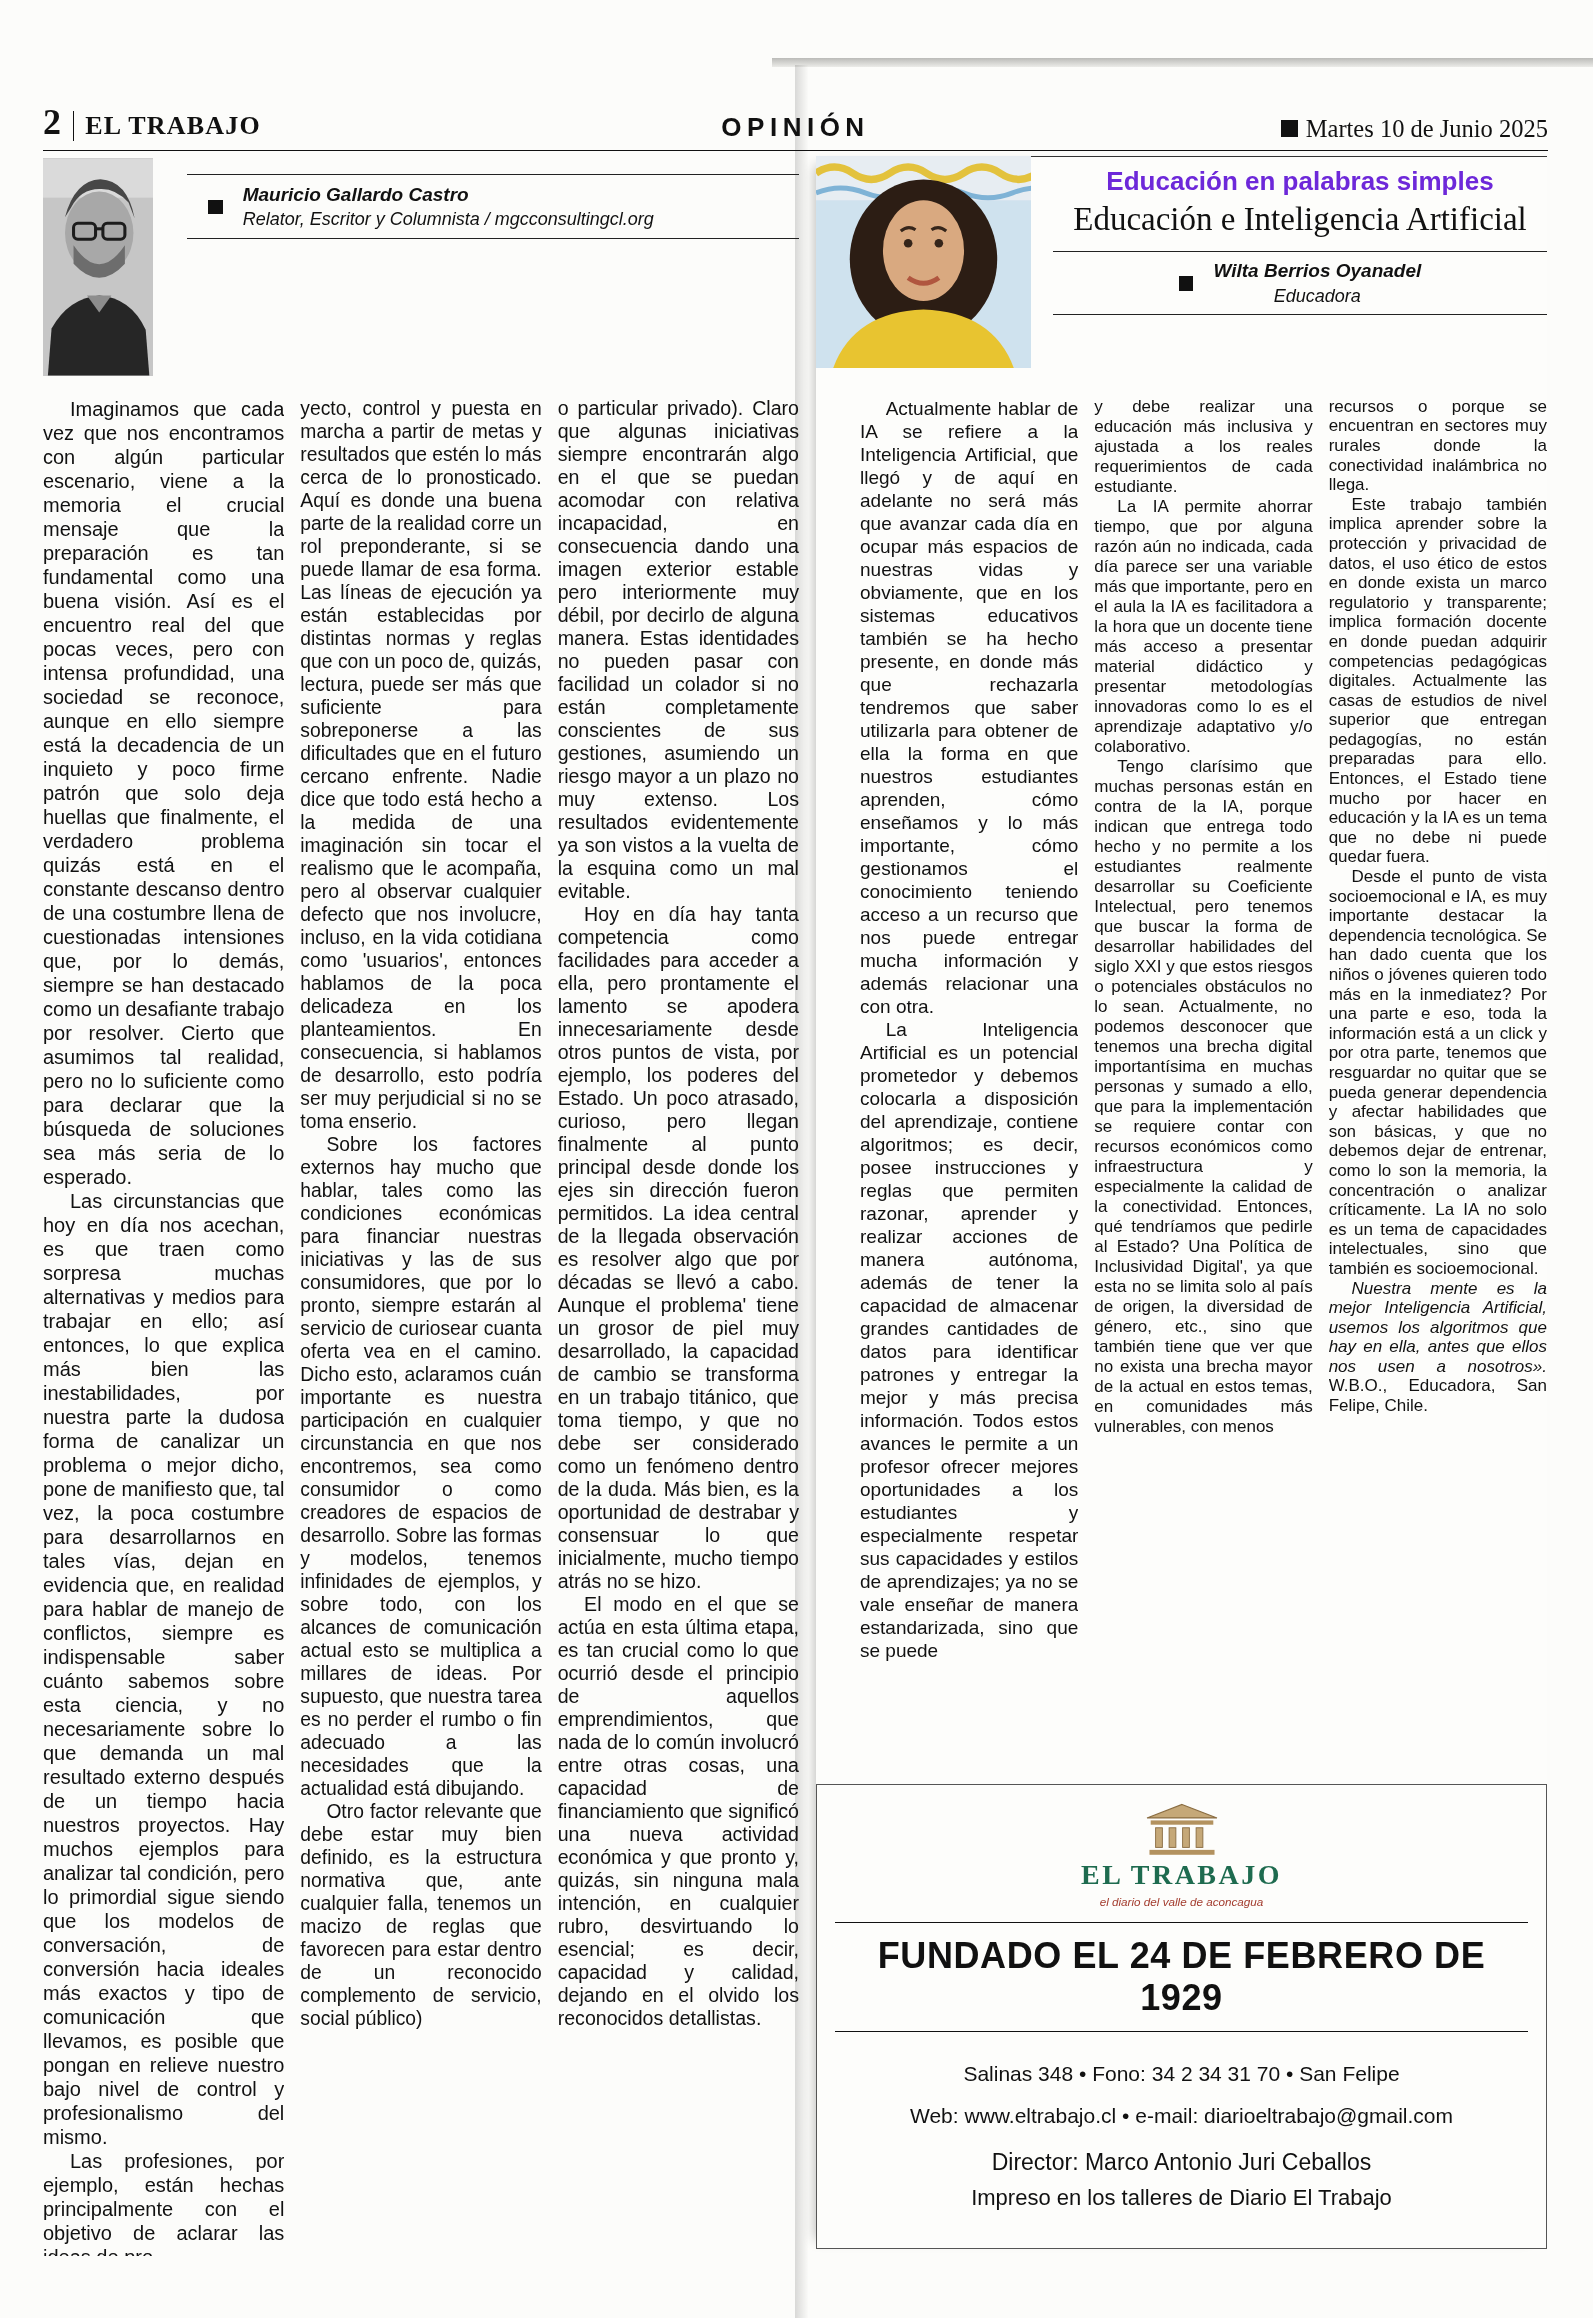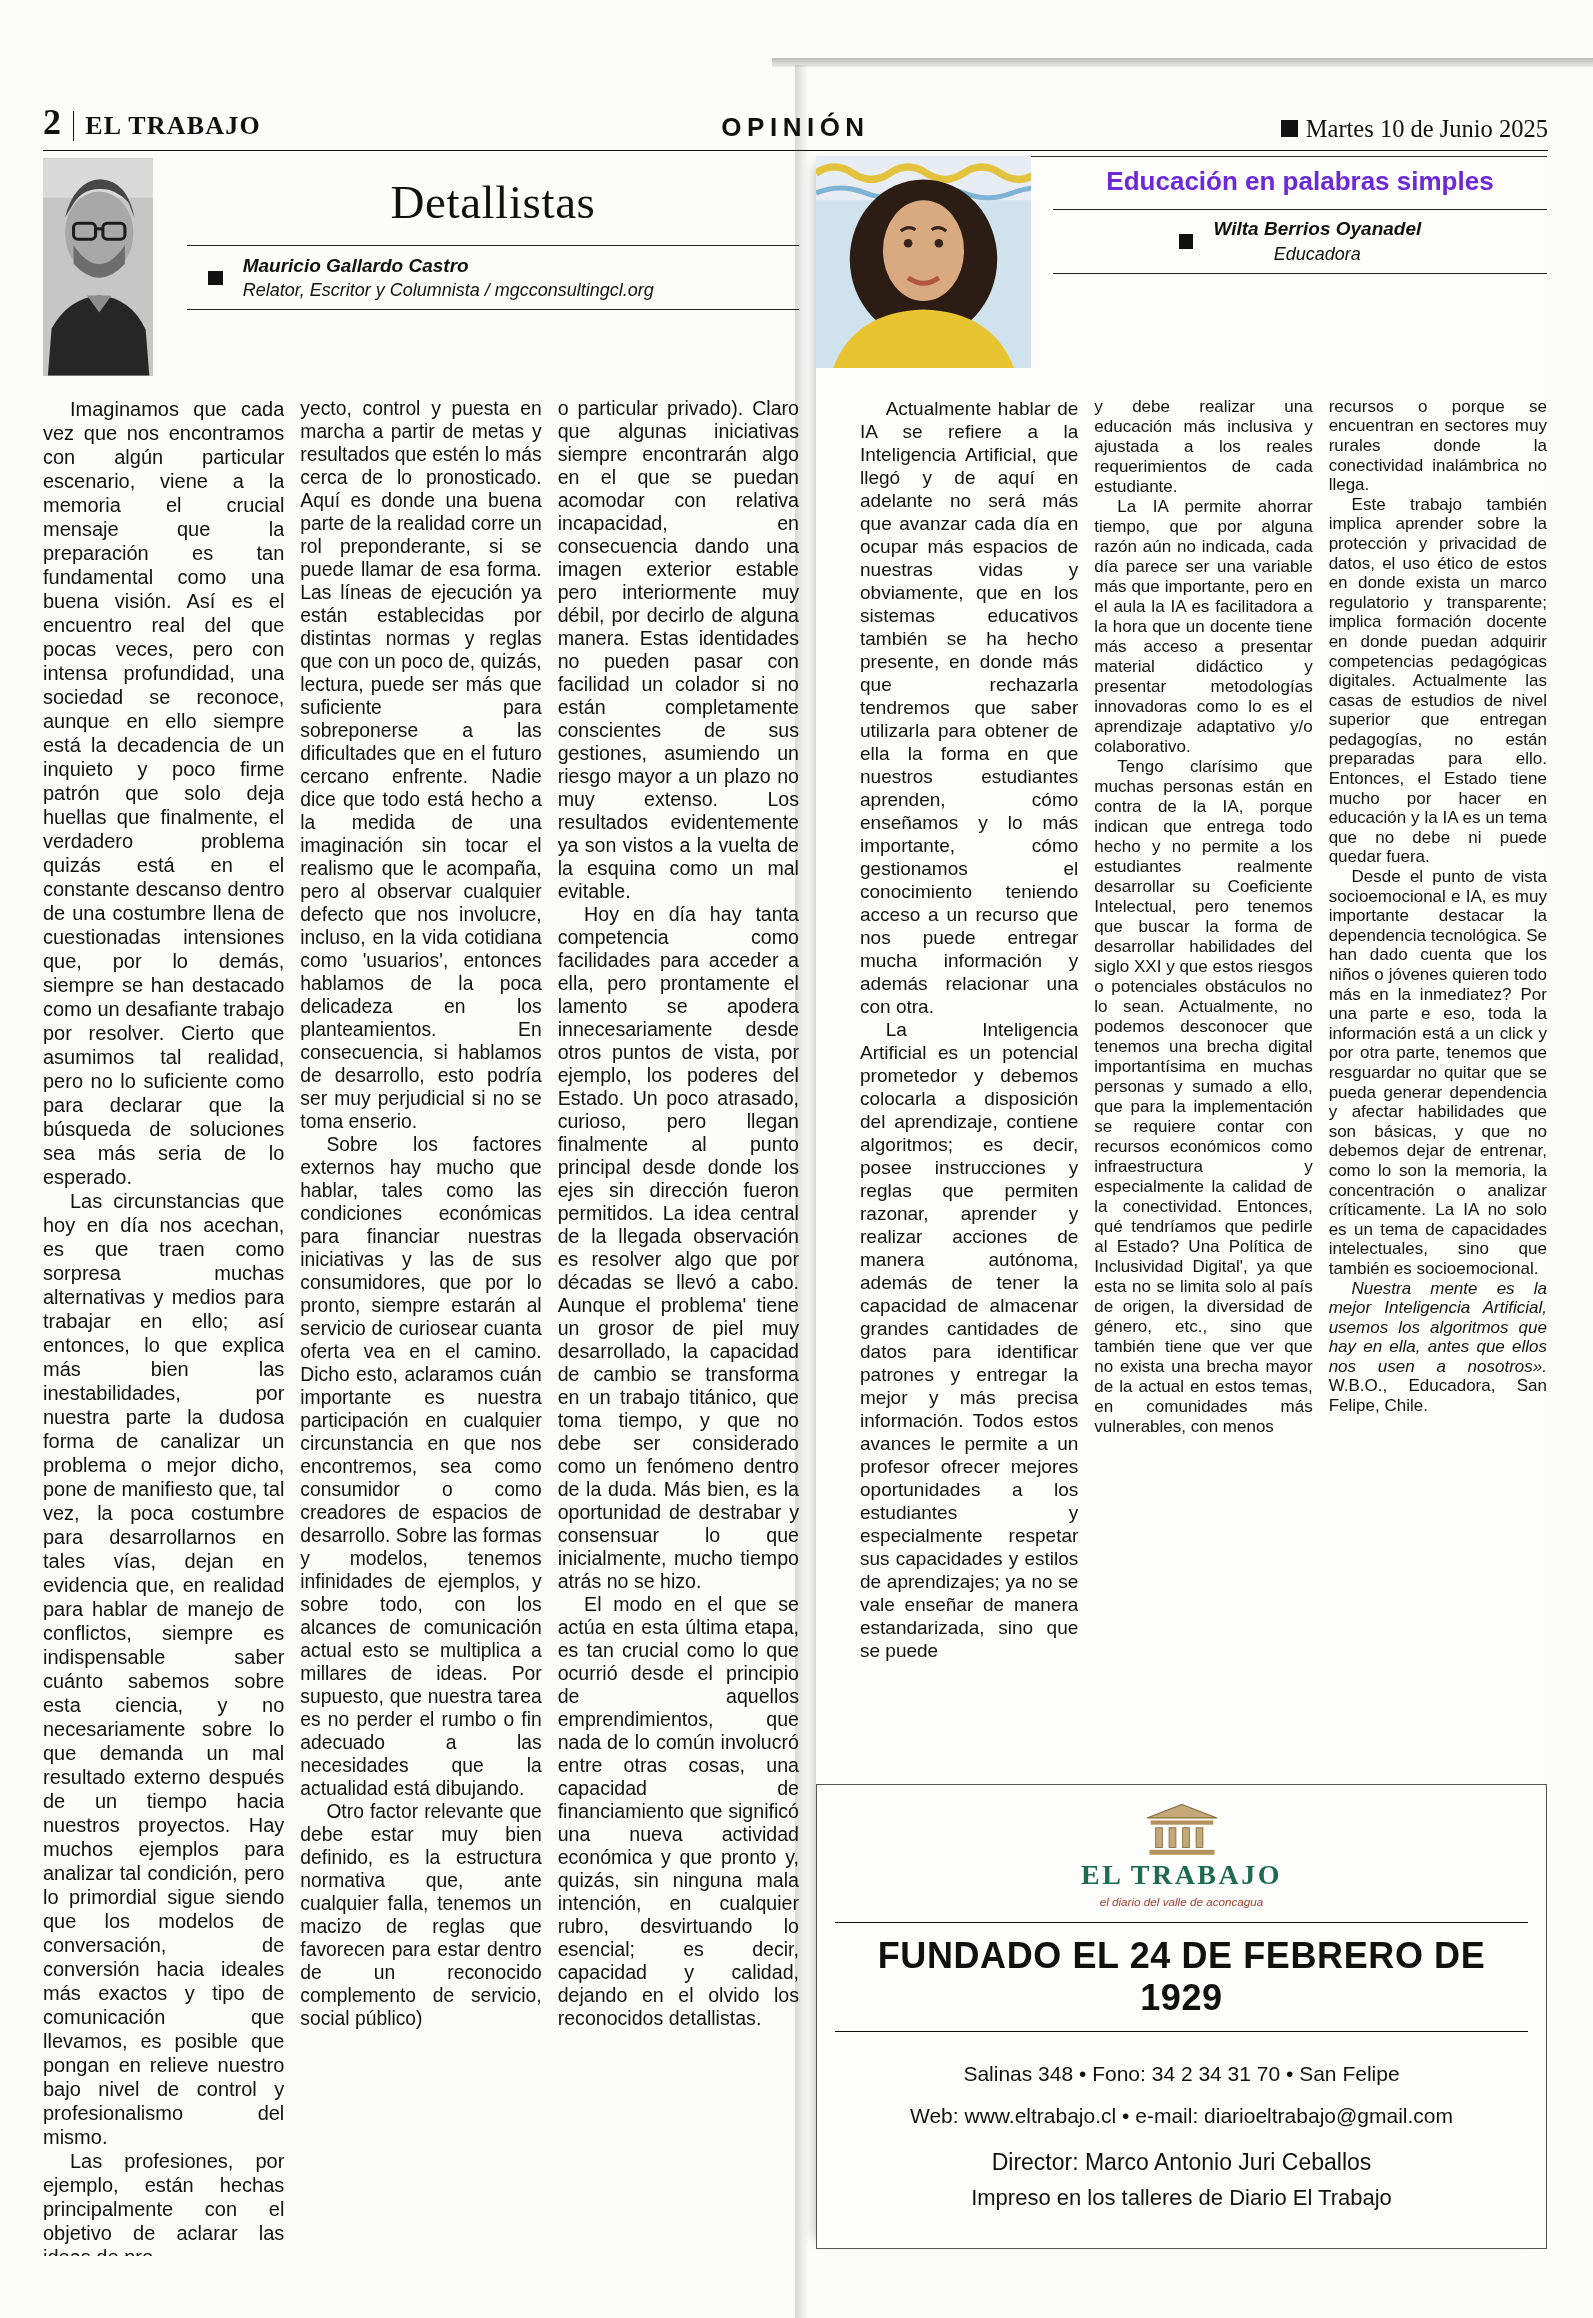--- a/index.html
+++ b/index.html
@@ -110,21 +110,20 @@
           <path d="M36 96 Q52 36 94 34 Q138 36 150 98 L140 72 Q118 48 92 50 Q62 50 46 80 Z" fill="#474747"></path>
           <rect x="50" y="106" width="36" height="26" rx="7" fill="none" stroke="#1c1c1c" stroke-width="5"></rect>
           <rect x="98" y="106" width="36" height="26" rx="7" fill="none" stroke="#1c1c1c" stroke-width="5"></rect>
           <line x1="86" y1="115" x2="98" y2="115" stroke="#1c1c1c" stroke-width="5"></line>
           <path d="M50 142 Q92 204 134 142 L134 172 Q92 218 50 172 Z" fill="#6d6d6d"></path>
           <path d="M8 355 L14 278 Q42 228 92 224 Q144 228 168 280 L174 355 Z" fill="#262626"></path>
           <path d="M72 224 L92 252 L112 224 Z" fill="#8d8d8d"></path>
         </svg>
       </div>
       <div class="alh-right">
-        <h1 class="l-title">Detallistas</h1>
         <div class="rule r1"></div>
         <div class="author-block">
           <span class="sq sq-small"></span>
           <div>
             <div class="a-name">Mauricio Gallardo Castro</div>
             <div class="a-role">Relator, Escritor y Columnista / mgcconsultingcl.org</div>
           </div>
         </div>
         <div class="rule"></div>
       </div>
@@ -161,20 +160,21 @@
           <circle cx="150" cy="142" r="7" fill="#35251a"></circle>
           <circle cx="200" cy="142" r="7" fill="#35251a"></circle>
           <path d="M138 122 Q150 112 162 120" stroke="#35251a" stroke-width="5" fill="none"></path>
           <path d="M188 120 Q200 112 212 122" stroke="#35251a" stroke-width="5" fill="none"></path>
           <path d="M150 198 Q175 216 200 198" stroke="#b0563f" stroke-width="8" fill="none"></path>
           <path d="M28 345 Q62 254 175 250 Q288 254 322 345 Z" fill="#e8c430"></path>
         </svg>
       </div>
       <div class="arh-right">
         <div class="kicker">Educación en palabras simples</div>
+        <h2 class="r-title">Educación e Inteligencia Artificial</h2>
         <div class="rule r1"></div>
         <div class="author-block center">
           <span class="sq sq-small"></span>
           <div>
             <div class="a-name">Wilta Berrios Oyanadel</div>
             <div class="a-role">Educadora</div>
           </div>
         </div>
         <div class="rule"></div>
       </div>

